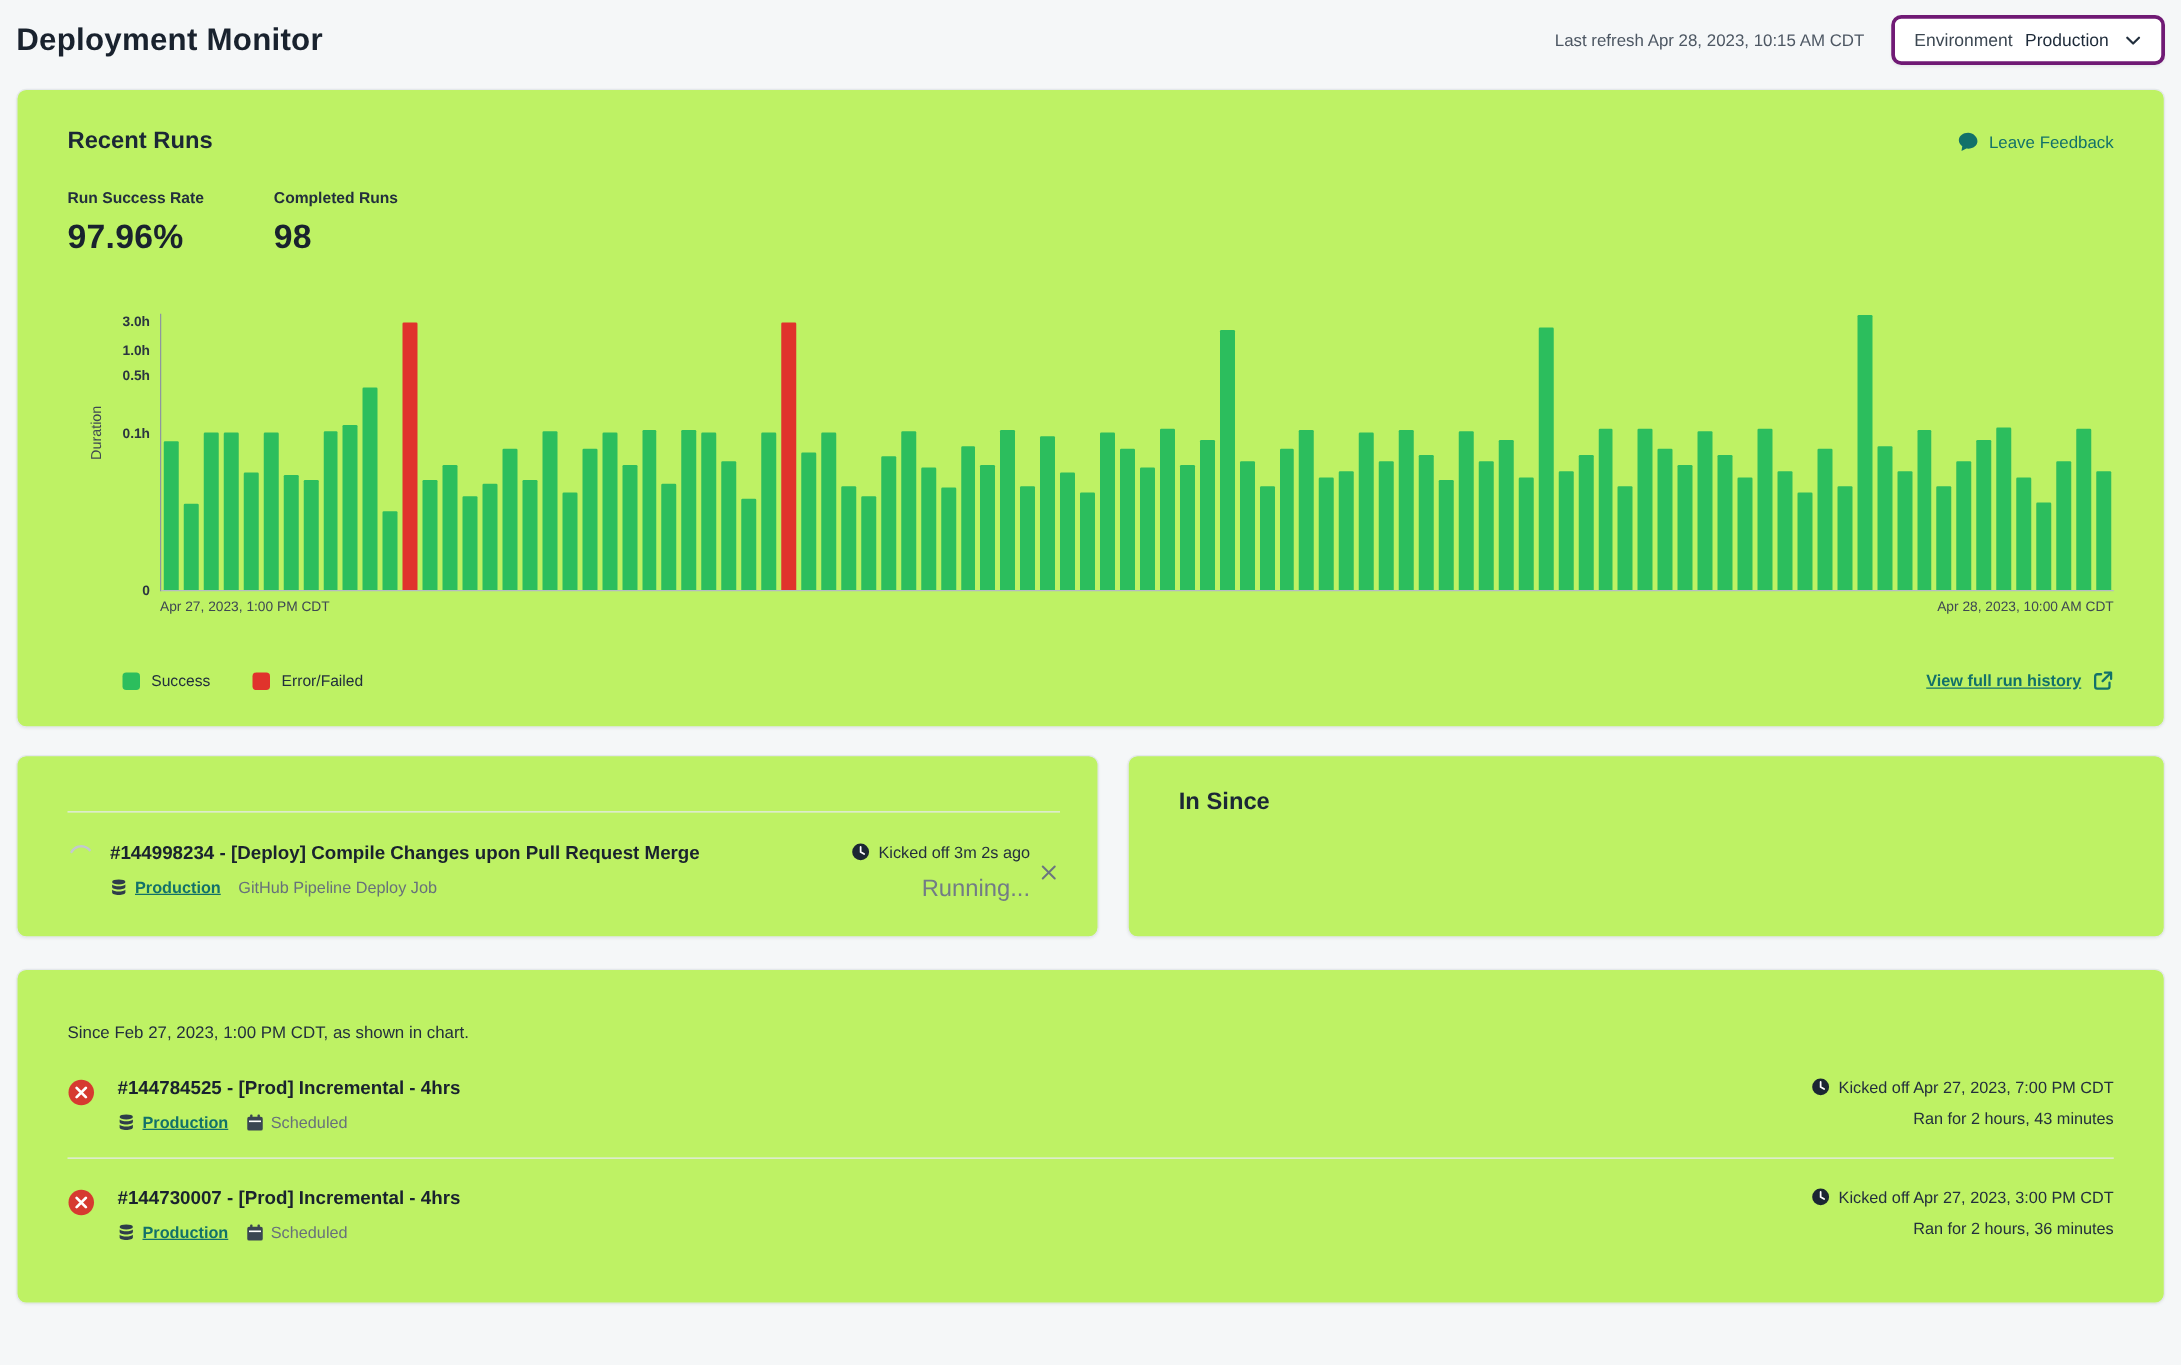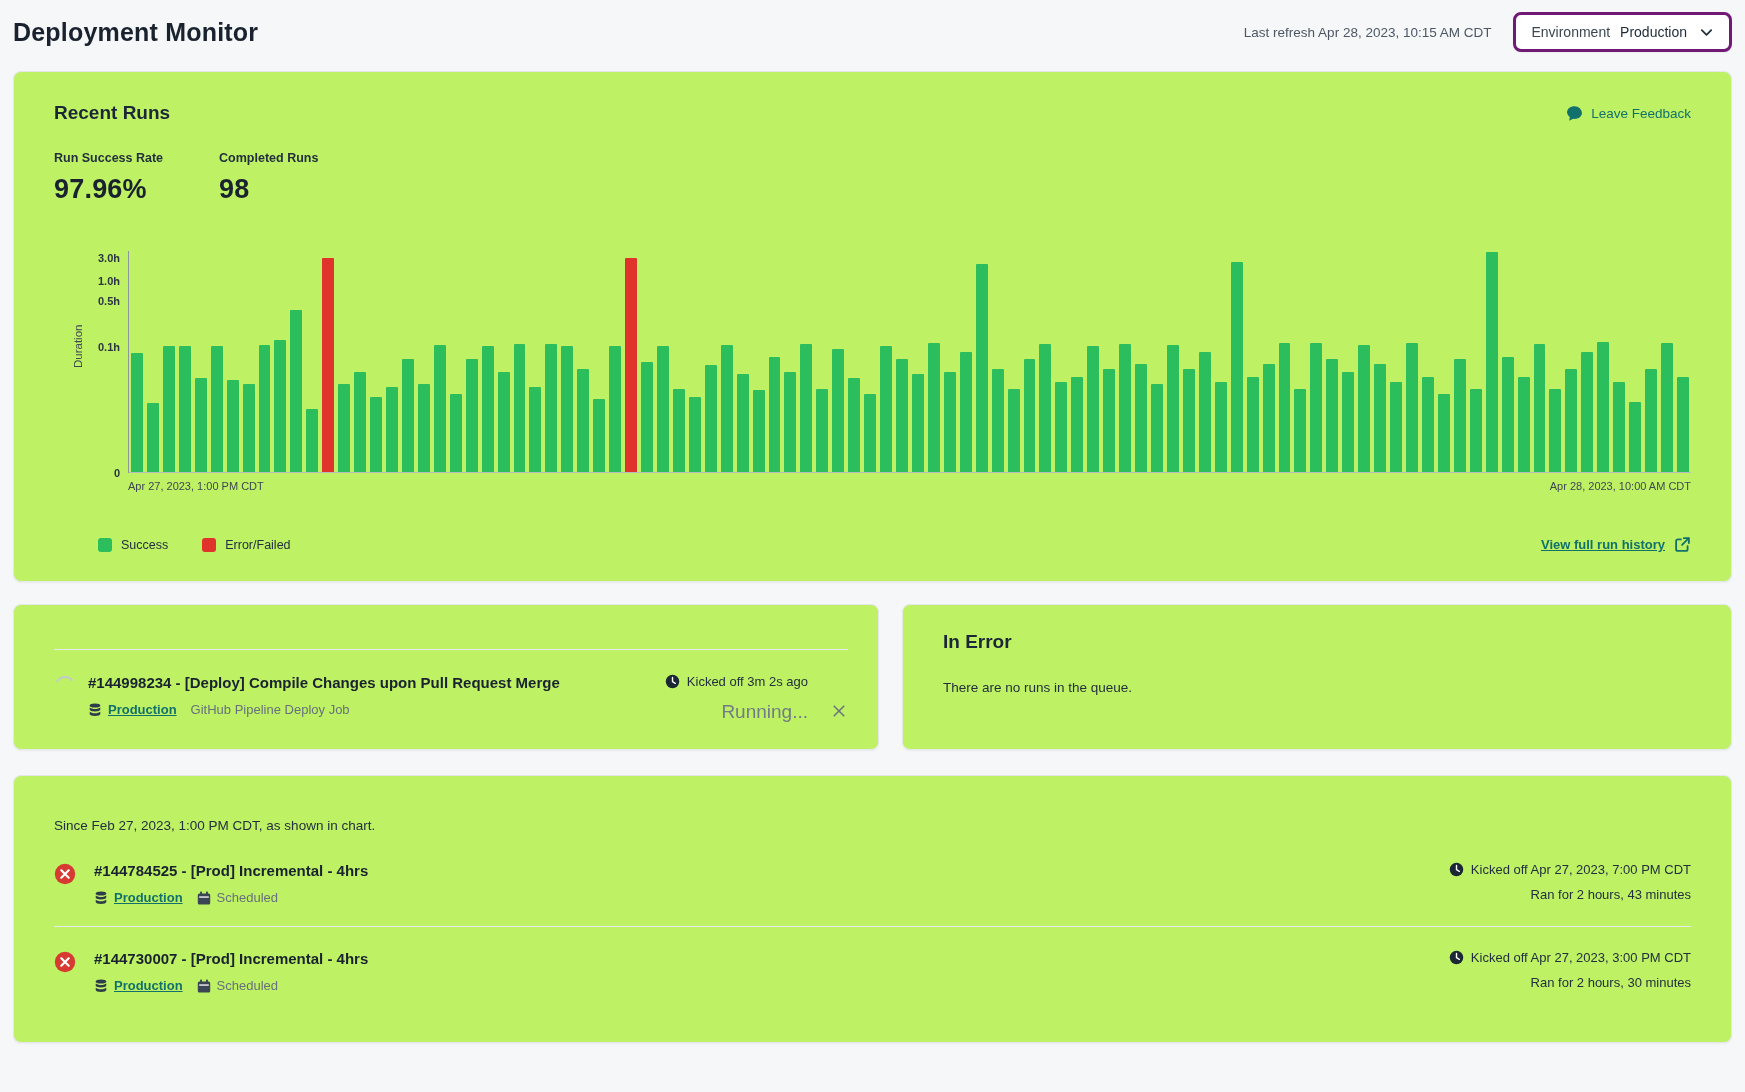--- a/index.html
+++ b/index.html
@@ -65,21 +65,21 @@
   .divider { height:1px; background:#e6eaed; margin-top:18px; }
 
   .run-row { display:flex; align-items:flex-start; margin-top:24px; }
   .run-icon { width:24px; margin-top:1px; flex-shrink:0; }
   .run-main { flex:1; min-width:0; padding-left:10px; }
   .run-title { font-size:15px; font-weight:700; color:#19222e; }
   .run-meta { display:flex; align-items:center; gap:14px; margin-top:11px; }
   .tag { display:flex; align-items:center; gap:6px; font-size:13px; }
   .tag a, .tag .link { color:#12716a; text-decoration:underline; font-weight:600; cursor:pointer; }
   .tag .plain { color:#67717b; }
-  .run-right { display:flex; align-items:flex-end; gap:22px; padding-left:14px; }
+  .run-right { display:flex; align-items:center; gap:6px; padding-left:14px; }
   .meta-col { text-align:right; }
   .kicked { display:flex; align-items:center; gap:7px; font-size:13px; color:#232f3d; justify-content:flex-end; }
   .sub-meta { font-size:19px; color:#727c86; margin-top:12px; }
   .ran-for { font-size:13px; color:#232f3d; margin-top:10px; }
   .close-btn { background:none; border:none; cursor:pointer; padding:2px; margin-top:1px; }
   .queue-empty { font-size:13.5px; color:#232f3d; margin-top:27px; }
 
   
   #failed-runs { margin-top:25px; }
   .card-sub { font-size:13.5px; color:#232f3d; margin-top:12px; }
@@ -313,22 +313,21 @@
           <button class="close-btn">
             <svg width="14" height="14" viewBox="0 0 14 14" stroke="#6b7580" stroke-width="1.6" stroke-linecap="round">
                 <path d="M2.2 2.2l9.6 9.6M11.8 2.2l-9.6 9.6"></path>
               </svg>
           </button>
         </div>
       </div>
     </div>
 
     <div class="card dual-pad" id="in-queue">
-      <div class="card-title">In Error</div>
-      <div class="queue-empty">There are no runs in the queue.</div>
+      <div class="card-title">In Since</div>
     </div>
   </div>
 
   <div class="card card-pad" id="failed-runs">
     <div class="card-sub">Since Feb 27, 2023, 1:00 PM CDT, as shown in chart.</div>
 
     <div class="failed-list">
 
       <div class="failed-row">
         <div class="failed-left">
@@ -405,19 +404,19 @@
           </div>
         </div>
         <div class="meta-col">
           <div class="kicked">
             <svg width="15" height="15" viewBox="0 0 16 16">
                 <circle cx="8" cy="8" r="7.2" fill="#1b2733"></circle>
                 <path d="M8 3.8v4.4l3 1.7" stroke="#fff" stroke-width="1.5" fill="none" stroke-linecap="round"></path>
               </svg>
             <span>Kicked off Apr 27, 2023, 3:00 PM CDT</span>
           </div>
-          <div class="ran-for">Ran for 2 hours, 30 minutes</div>
+          <div class="ran-for">Ran for 2 hours, 36 minutes</div>
         </div>
       </div>
     </div>
   </div>
 
 </div>
 
 </body></html>

